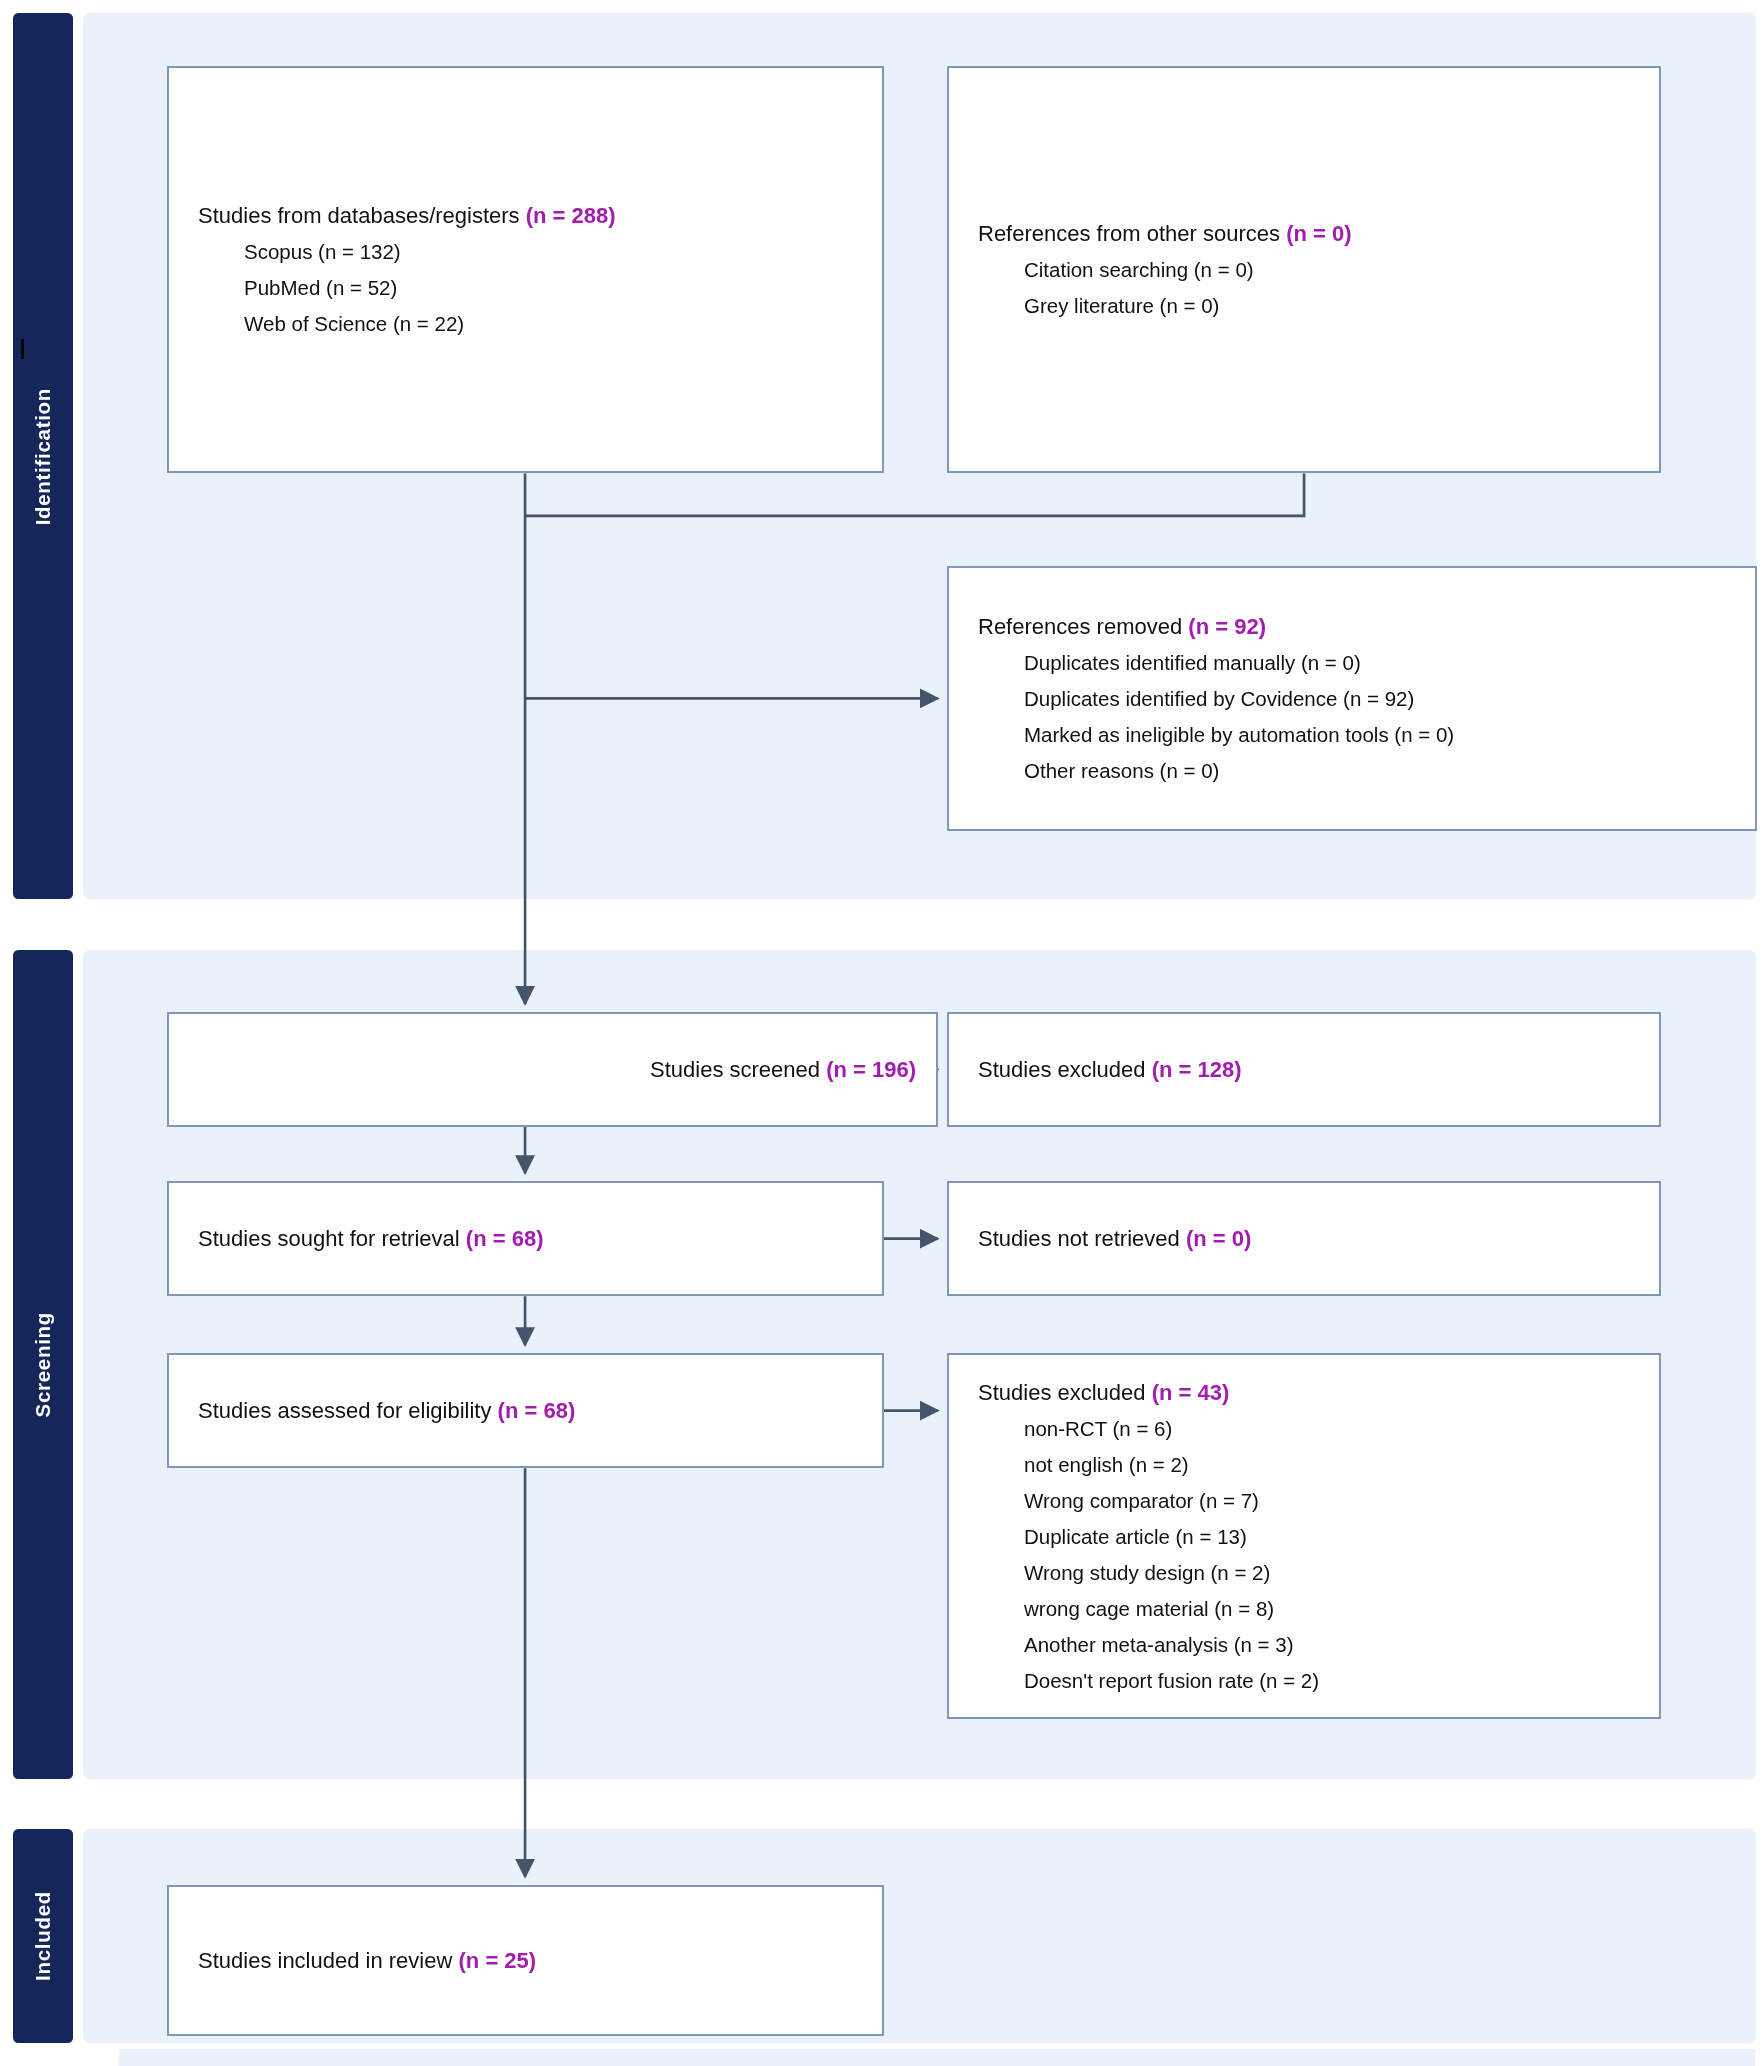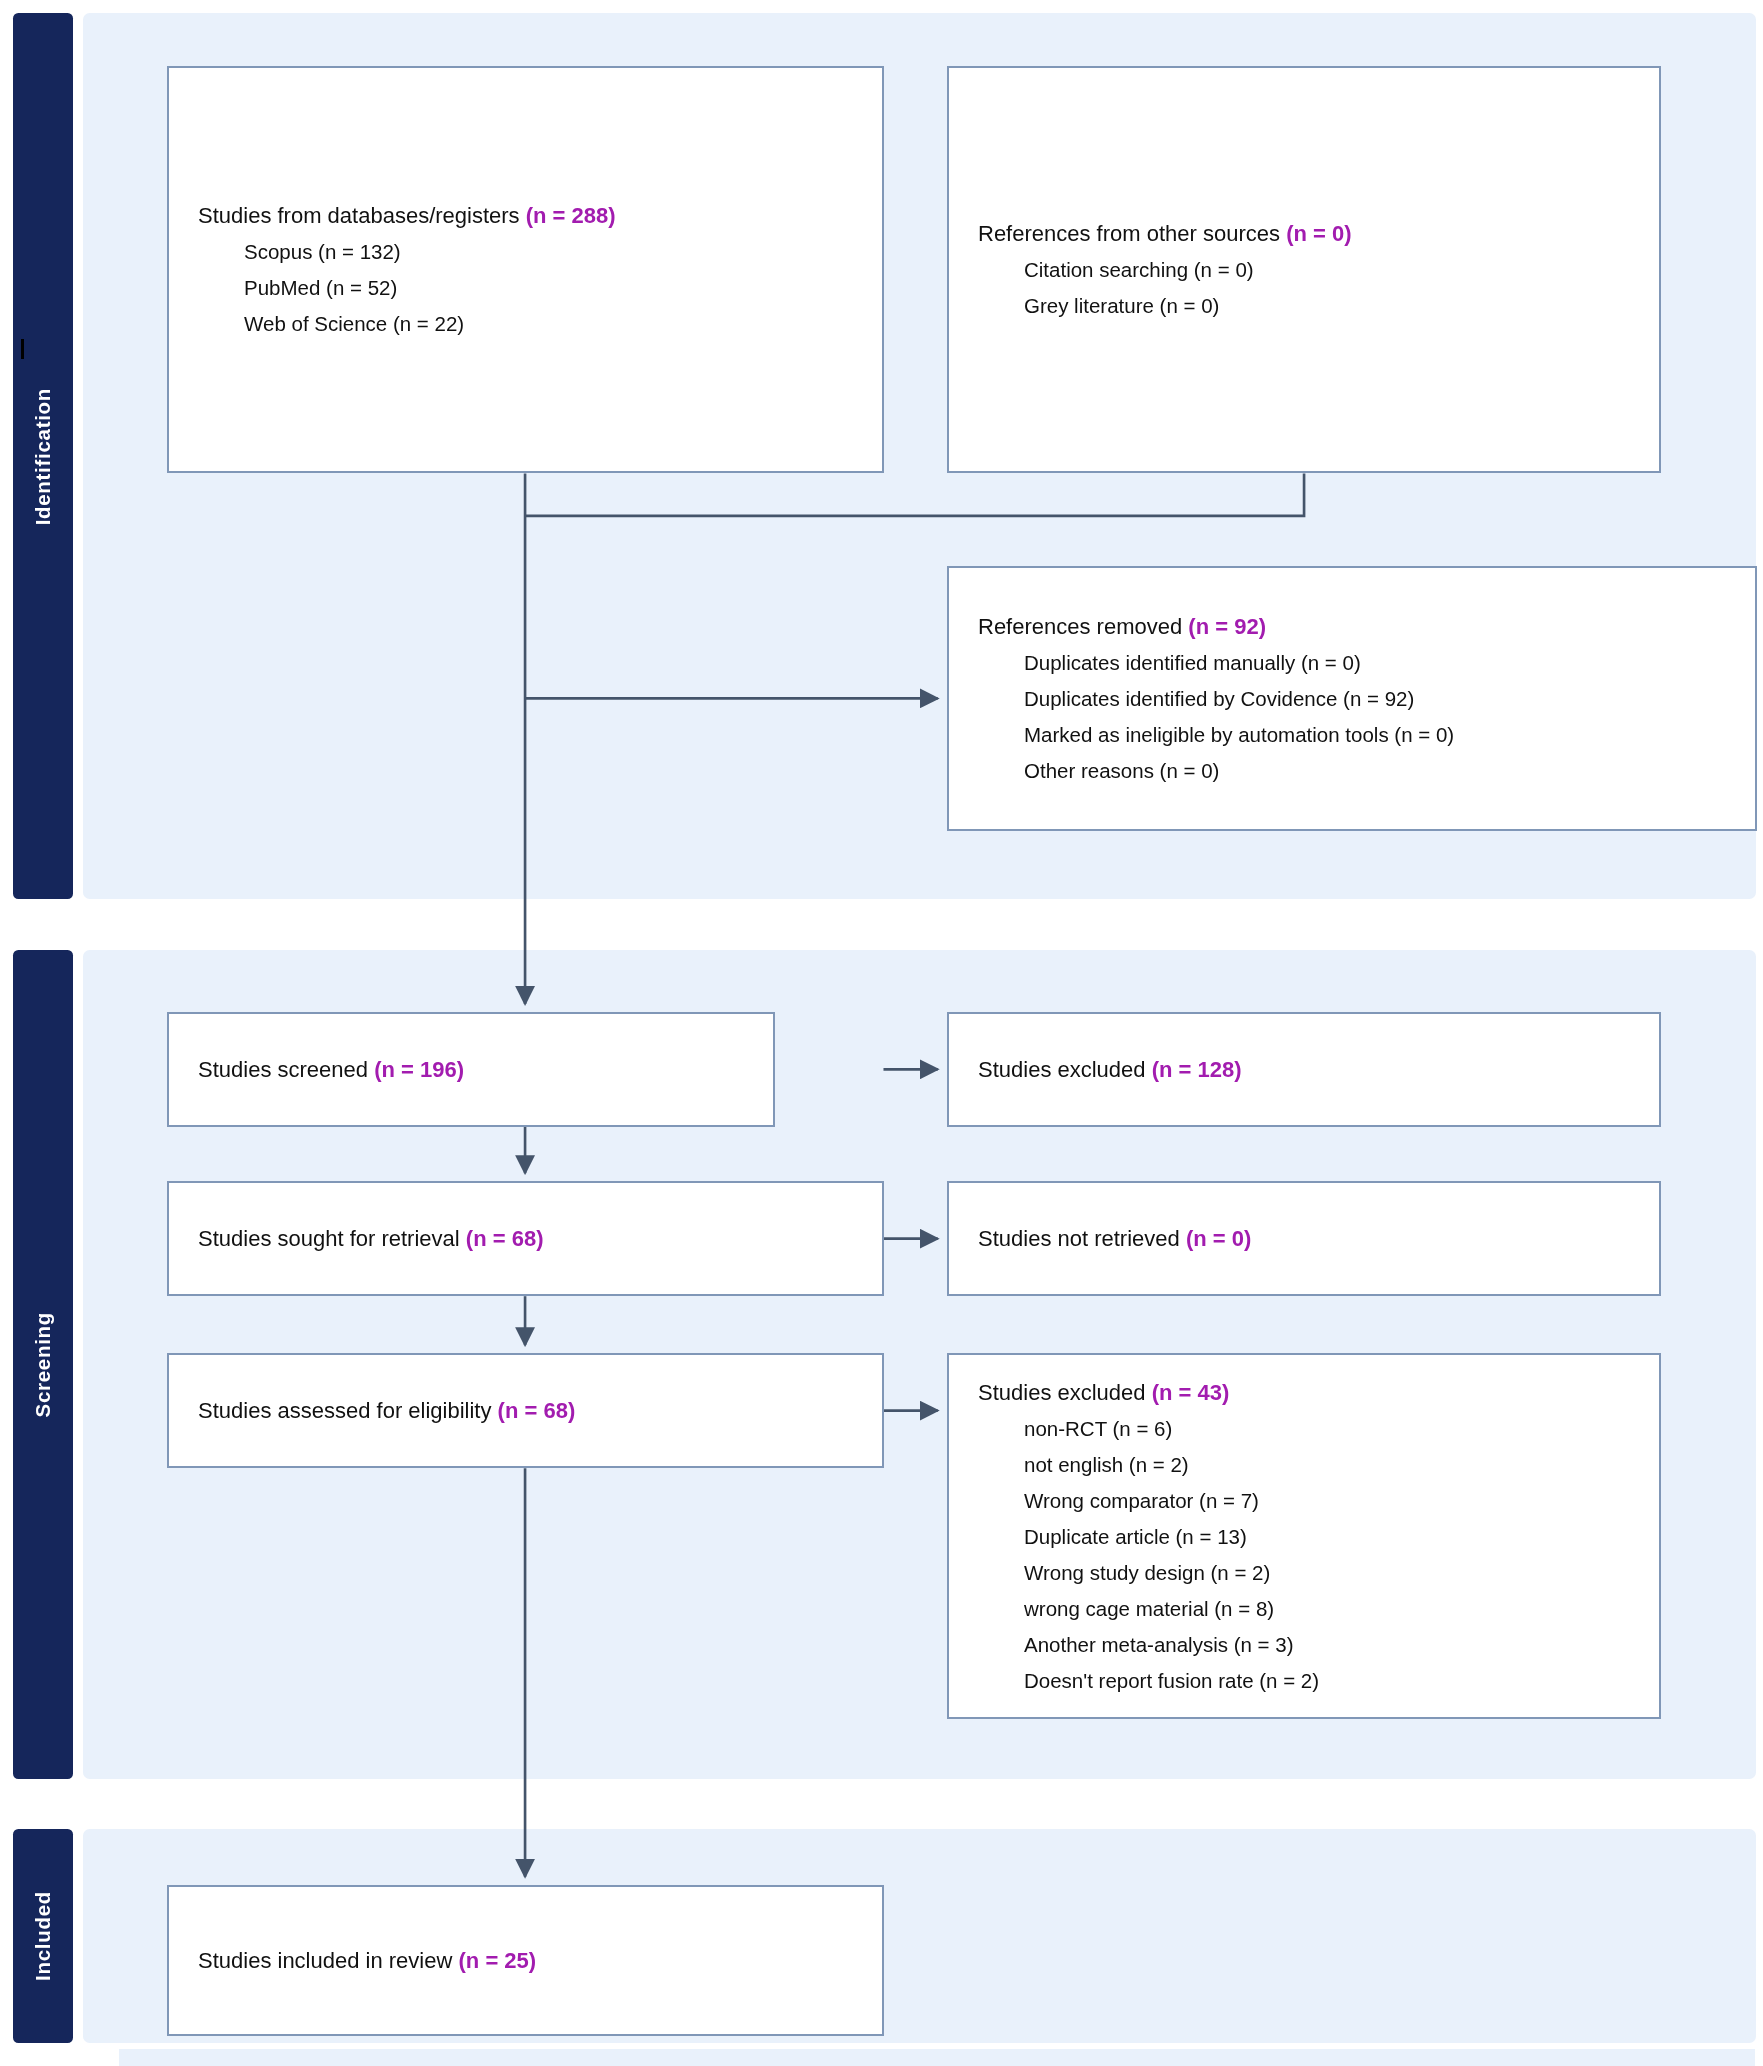--- a/index.html
+++ b/index.html
@@ -142,21 +142,21 @@
   </div>
 
   <div class="box" style="left:947px; top:566px; width:810px; height:265px;">
     <div class="line main"><span>References removed</span> <span class="n">(n = 92)</span></div>
     <div class="line sub">Duplicates identified manually (n = 0)</div>
     <div class="line sub">Duplicates identified by Covidence (n = 92)</div>
     <div class="line sub">Marked as ineligible by automation tools (n = 0)</div>
     <div class="line sub">Other reasons (n = 0)</div>
   </div>
 
-  <div class="box" style="left:167px; top:1012px; width:608px; height:115px;">
+  <div class="box" style="left:167px; top:1012px; width:771px; height:115px;align-items:flex-end;">
     <div class="line main"><span>Studies screened</span> <span class="n">(n = 196)</span></div>
   </div>
 
   <div class="box" style="left:947px; top:1012px; width:714px; height:115px;">
     <div class="line main"><span>Studies excluded</span> <span class="n">(n = 128)</span></div>
   </div>
 
   <div class="box" style="left:167px; top:1181px; width:717px; height:115px;">
     <div class="line main"><span>Studies sought for retrieval</span> <span class="n">(n = 68)</span></div>
   </div>

